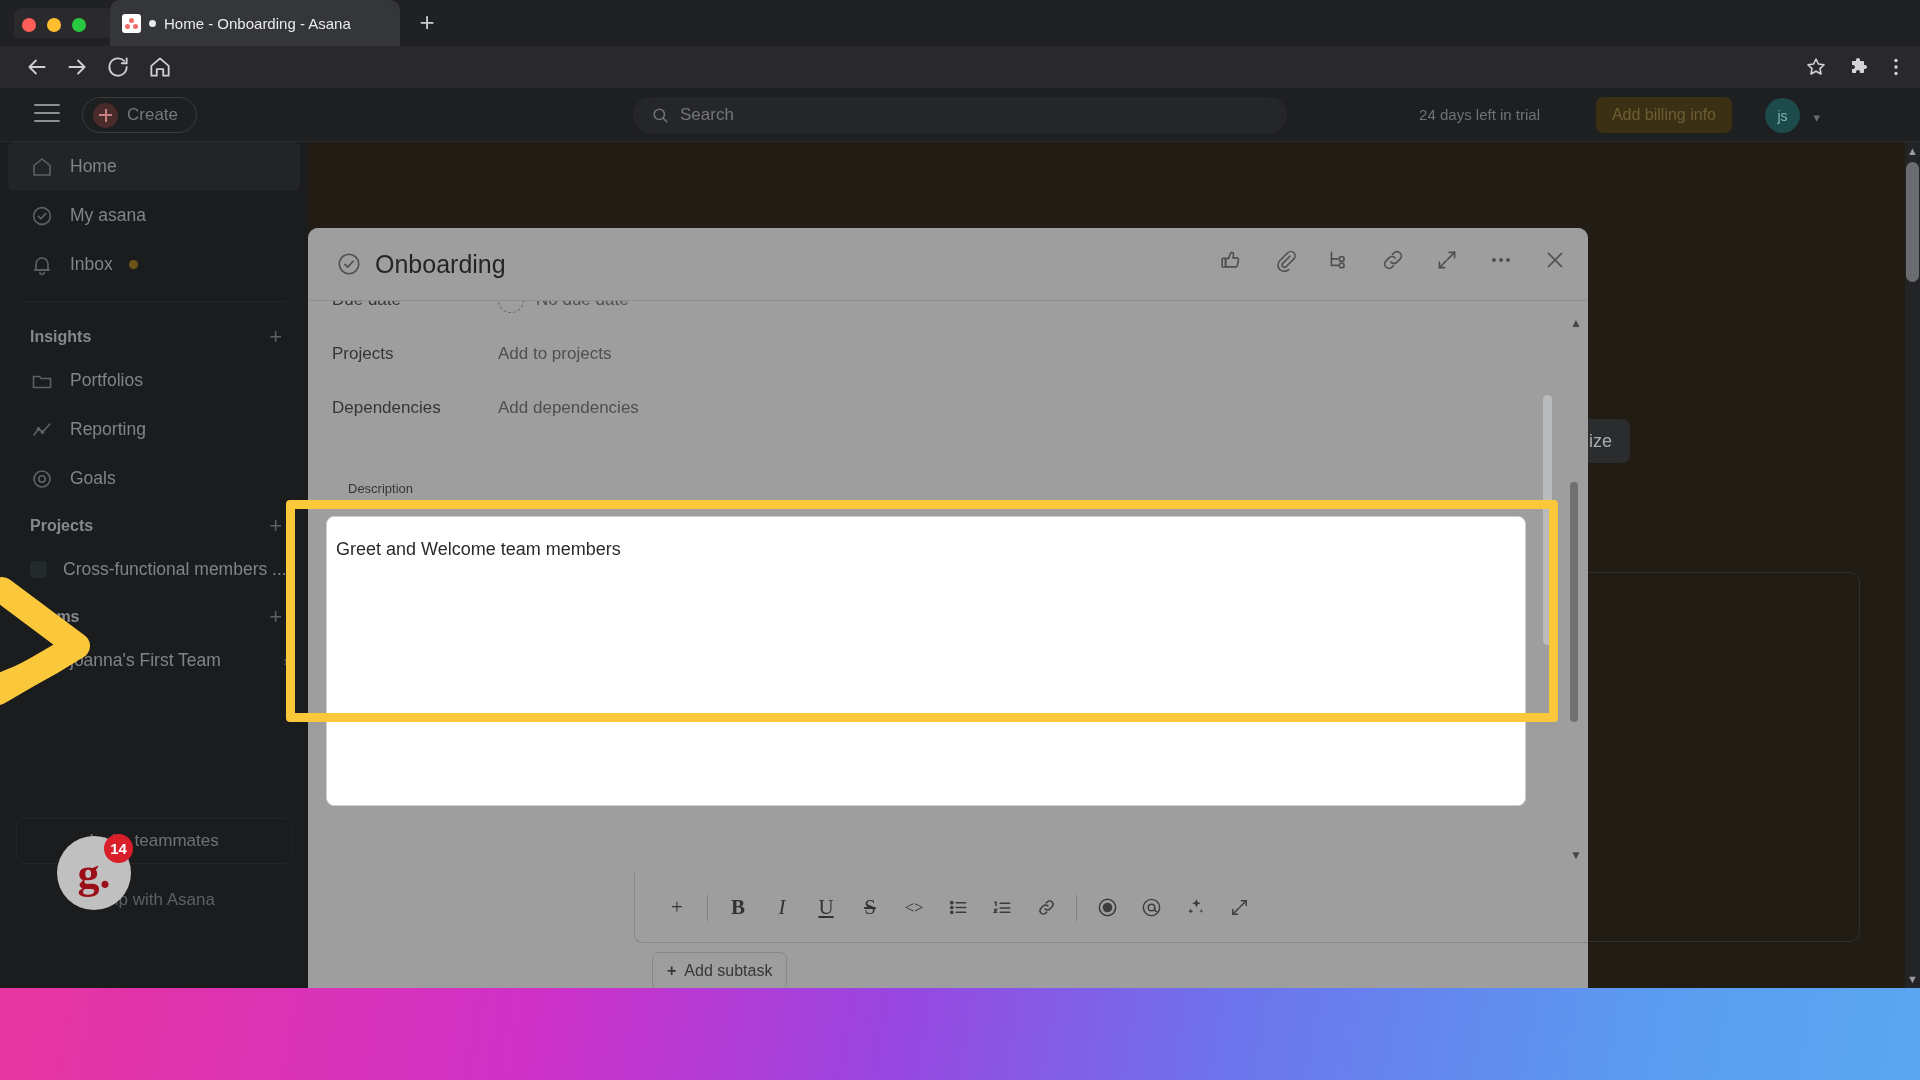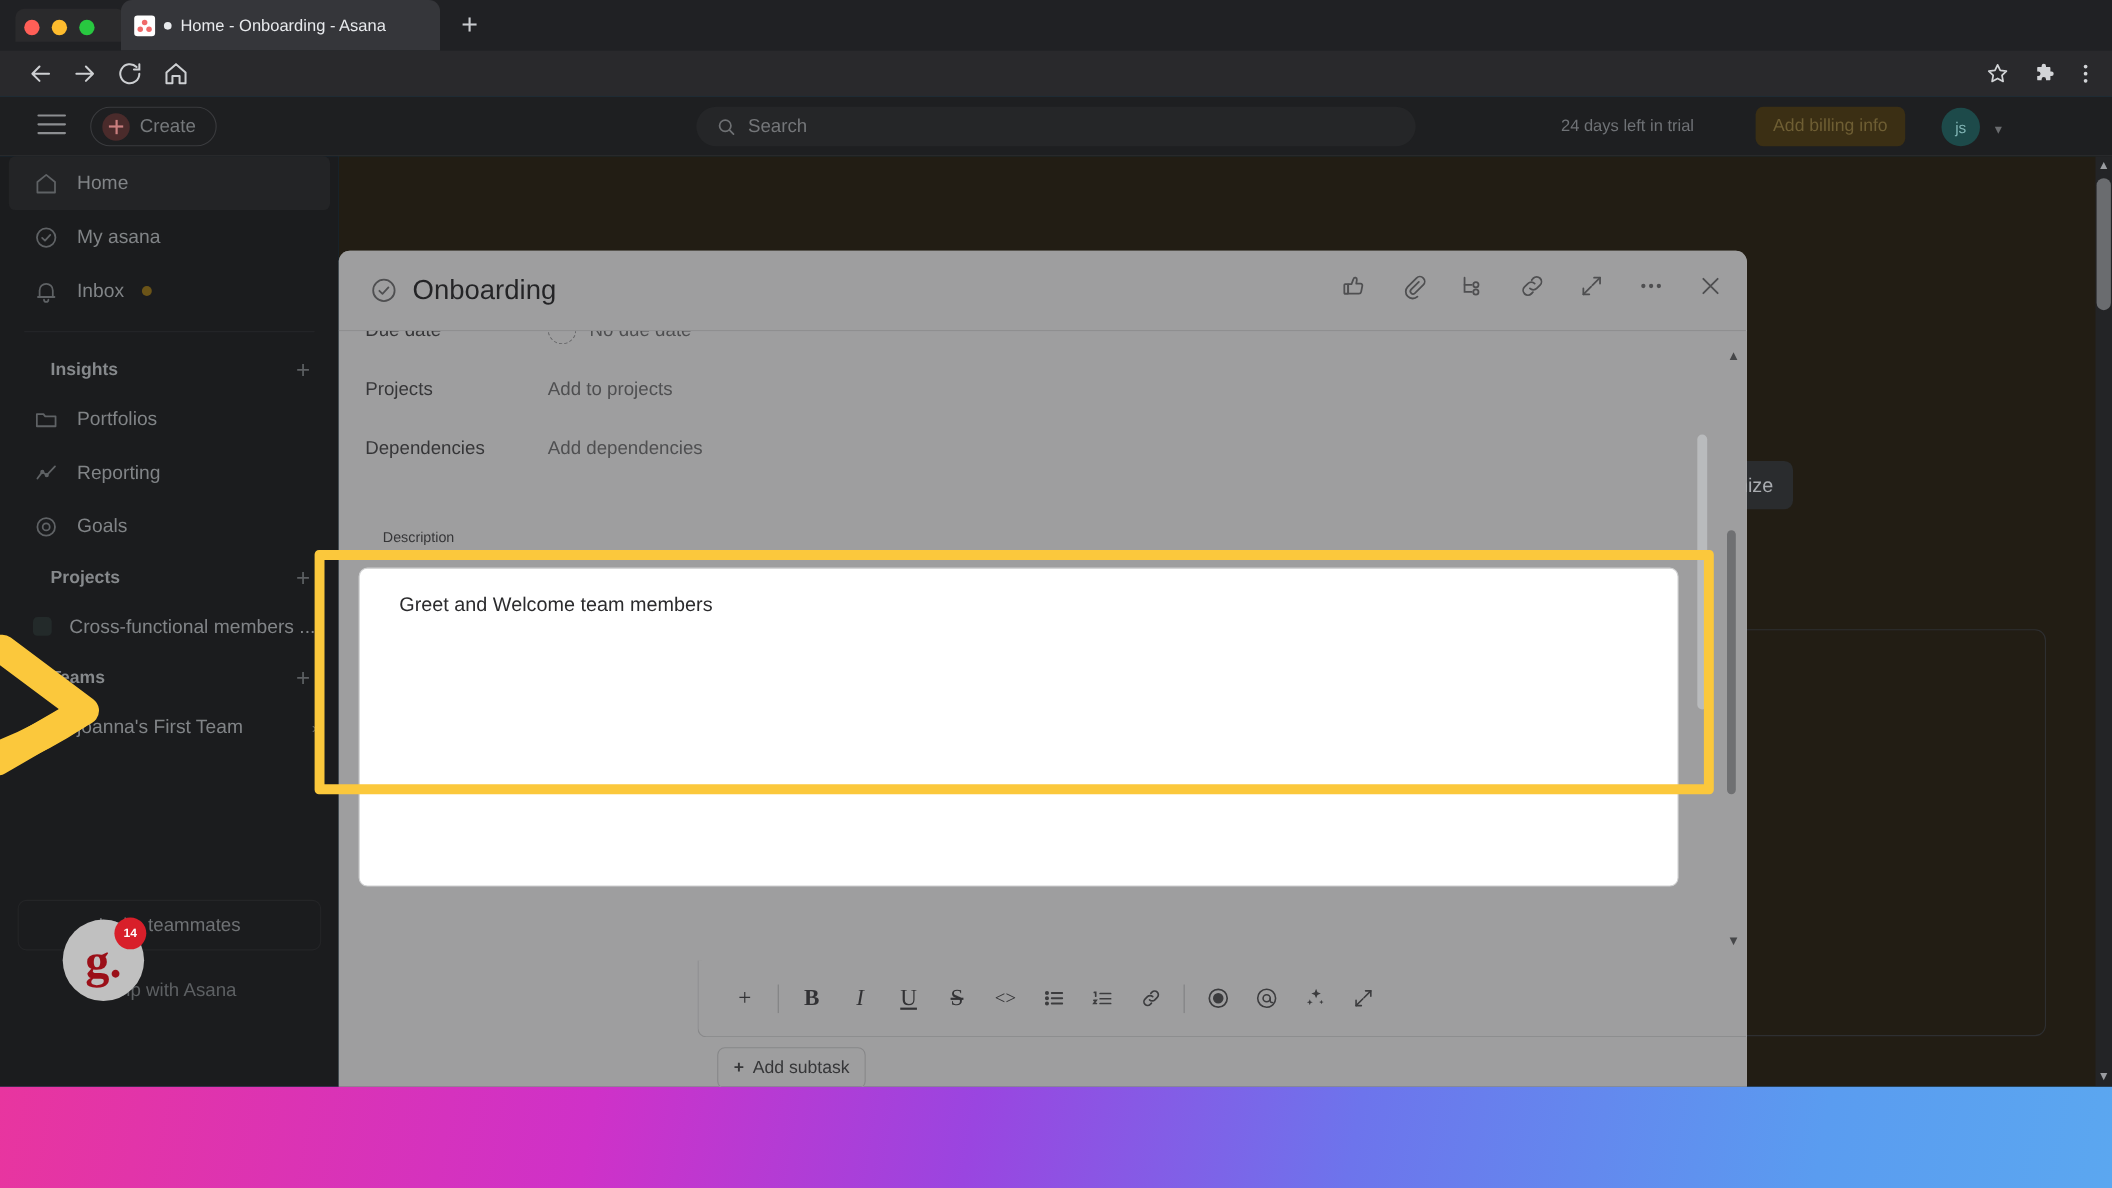--- a/index.html
+++ b/index.html
@@ -70,33 +70,33 @@
   
   .sidebar { position:absolute; left:0; top:54px; width:308px; height:846px; background:#1b1c1e; }
   .side-item { position:relative; height:49px; display:flex; align-items:center; gap:16px; padding-left:30px; }
   .side-item.active { background:#232426; border-radius:6px; margin:0 8px; padding-left:22px; }
   .side-ico { width:24px; height:24px; flex:none; color:#5f6265; }
   .side-ico svg { width:24px; height:24px; display:block; }
   .side-label { color:#818487; font-size:17.5px; white-space:nowrap; }
   .side-badge { width:9px; height:9px; border-radius:50%; background:#6b5418; }
   .side-div { height:1px; background:#252628; margin:12px 22px; }
   .side-head { display:flex; align-items:center; justify-content:space-between; padding:10px 26px 6px 30px; }
-  .side-head span:first-child { color:#86898c; font-size:16px; font-weight:bold;margin-left:16px; }
+  .side-head span:first-child { color:#86898c; font-size:16px; font-weight:bold; }
   .side-plus { color:#5c5f62; font-size:22px; font-weight:300; }
   .proj-sq { width:17px; height:17px; border-radius:4px; background:#232a2a; flex:none; }
   .chev { color:#5c5f62; font-size:14px; position:absolute; right:20px; }
   .side-bottom { position:absolute; left:0; bottom:78px; width:308px; }
   .invite-box { margin:0 16px; height:46px; border:1px solid #242527; border-radius:8px;
                 display:flex; align-items:center; justify-content:center; color:#6f7275; font-size:17px; }
   .help-txt { text-align:center; color:#5d6063; font-size:17px; margin-top:26px; }
   .guru { position:absolute; left:57px; bottom:78px; width:74px; height:74px; border-radius:50%;
           background:#c0c0c0; display:flex; align-items:center; justify-content:center;
           color:#9b0f18; font-size:44px; font-family:"Liberation Serif", serif; font-weight:bold; }
   .guru-badge { position:absolute; right:-2px; top:-2px; min-width:29px; height:29px; border-radius:15px;
-                background:#d81f2a; color:#fff; font-size:11px; font-weight:bold;
+                background:#d81f2a; color:#fff; font-size:15px; font-weight:bold;
                 display:flex; align-items:center; justify-content:center; padding:0 5px;
                 font-family:"Liberation Sans", sans-serif; }
 
   
   .main-bg { position:absolute; left:308px; top:54px; right:0; bottom:0; background:#221d14; }
   .customize { position:absolute; right:290px; top:277px; height:44px; padding:0 18px; border-radius:8px;
                background:#2a2c2e; display:flex; align-items:center; gap:10px; color:#a9acb0; font-size:18px; }
   .cz-grid { display:grid; grid-template-columns:9px 9px; grid-template-rows:9px 9px; gap:3px; }
   .cz-grid i { display:block; width:9px; height:9px; border-radius:2px; }
   .widget-card { position:absolute; right:60px; top:430px; width:360px; height:370px;
@@ -121,21 +121,21 @@
 
   .modal-body { position:absolute; left:0; top:73px; width:1280px; height:560px; overflow:hidden; }
   .field-row { display:flex; align-items:center; height:54px; padding-left:24px; }
   .field-label { width:166px; color:#3f3f41; font-size:17px; }
   .field-value { color:#6d6e6f; font-size:17px; display:flex; align-items:center; gap:12px; }
   .dashed-circle { width:26px; height:26px; border-radius:50%; border:1.6px dashed #9b9c9e; }
   .desc-label { padding-left:40px; color:#3f3f41; font-size:13px; padding-top:14px; }
 
   .desc-wrap { position:absolute; left:326px; top:428px; width:1200px; height:290px;
                border:1px solid #cfd0d1; border-radius:8px; background:#fff; z-index:60; }
-  .desc-text { padding:22px 36px; font-size:18px; color:#2b2b2d; }
+  .desc-text { padding:22px 9px; font-size:18px; color:#2b2b2d; }
   .desc-scroll { position:absolute; right:-27px; top:-122px; width:9px; height:250px;
                  background:#b9bbbd; border-radius:5px; }
 
   .fmt-bar { position:absolute; left:326px; top:645px; width:1200px; height:70px;
              border:1px solid #d6d7d8; border-top:none; border-radius:0 0 8px 8px;
              display:flex; align-items:center; gap:0; padding-left:20px; z-index:20; }
   .fmt-btn { width:44px; height:44px; display:flex; align-items:center; justify-content:center; color:#4a4b4d; }
   .fmt-btn svg { width:23px; height:23px; display:block; }
   .fmt-btn .gl { font-size:21px; color:#39393b; font-family:"Liberation Serif", serif; }
   .fmt-sep { width:1px; height:26px; background:#c6c7c9; margin:0 8px; }

